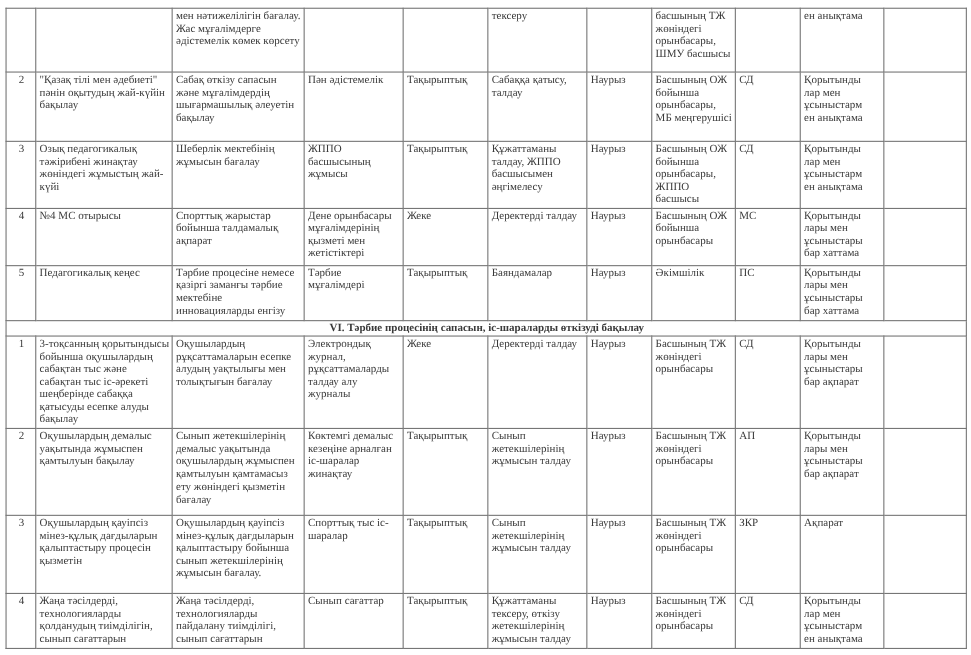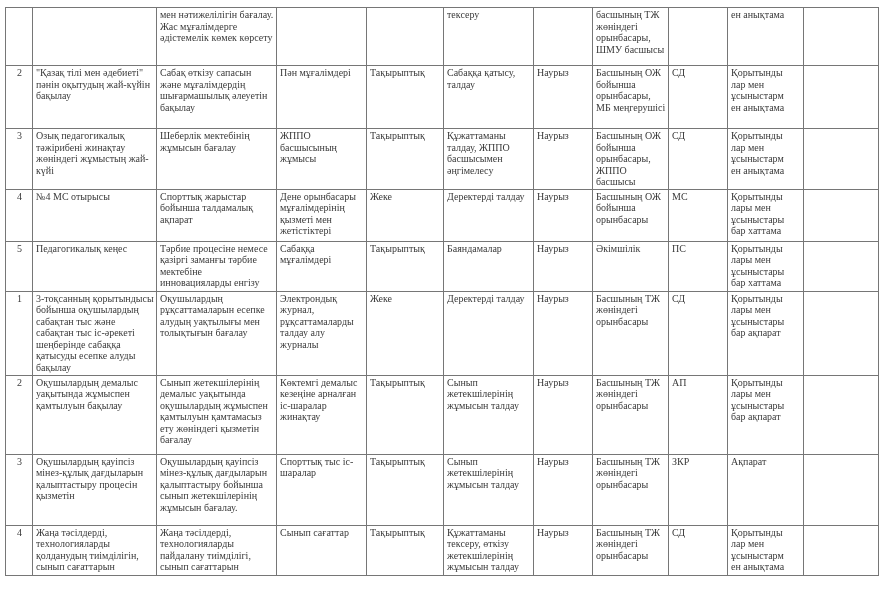--- a/index.html
+++ b/index.html
@@ -70,21 +70,21 @@
         <td></td>
         <td>басшының ТЖ жөніндегі орынбасары, ШМУ басшысы</td>
         <td></td>
         <td>ен анықтама</td>
         <td></td>
       </tr>
       <tr style="height:63px">
         <td class="num">2</td>
         <td>"Қазақ тілі мен әдебиеті" пәнін оқытудың жай-күйін бақылау</td>
         <td>Сабақ өткізу сапасын және мұғалімдердің шығармашылық әлеуетін бақылау</td>
-        <td>Пән мұғалімдері</td>
+        <td>Пән әдістемелік</td>
         <td>Тақырыптық</td>
         <td>Сабаққа қатысу, талдау</td>
         <td>Наурыз</td>
         <td>Басшының ОЖ  бойынша орынбасары, МБ меңгерушісі</td>
         <td>СД</td>
         <td>Қорытынды
 лар мен
 ұсыныстарм
 ен анықтама</td>
         <td></td>
@@ -118,31 +118,34 @@
         <td>Қорытынды
 лары мен
 ұсыныстары
 бар хаттама</td>
         <td></td>
       </tr>
       <tr style="height:50px">
         <td class="num">5</td>
         <td>Педагогикалық кеңес</td>
         <td>Тәрбие процесіне немесе қазіргі заманғы тәрбие мектебіне инновацияларды енгізу</td>
-        <td>Сабаққа мұғалімдері</td>
+        <td>Тәрбие мұғалімдері</td>
         <td>Тақырыптық</td>
         <td>Баяндамалар</td>
         <td>Наурыз</td>
         <td>Әкімшілік</td>
         <td>ПС</td>
         <td>Қорытынды
 лары мен
 ұсыныстары
 бар хаттама</td>
         <td></td>
+      </tr>
+      <tr style="height:13px">
+        <td class="section" colspan="11">VI. Тәрбие процесінің сапасын, іс-шараларды өткізуді бақылау</td>
       </tr>
       <tr style="height:84px">
         <td class="num">1</td>
         <td>3-тоқсанның қорытындысы бойынша оқушылардың сабақтан тыс және сабақтан тыс іс-әрекеті шеңберінде сабаққа қатысуды есепке алуды бақылау</td>
         <td>Оқушылардың рұқсаттамаларын есепке алудың уақтылығы мен толықтығын бағалау</td>
         <td>Электрондық журнал, рұқсаттамаларды талдау алу журналы</td>
         <td>Жеке</td>
         <td>Деректерді талдау</td>
         <td>Наурыз</td>
         <td>Басшының ТЖ жөніндегі орынбасары</td>

